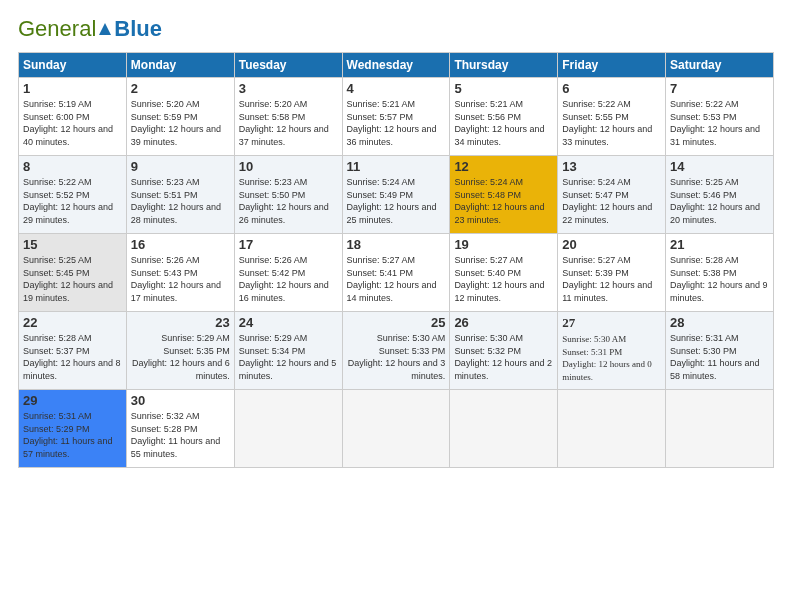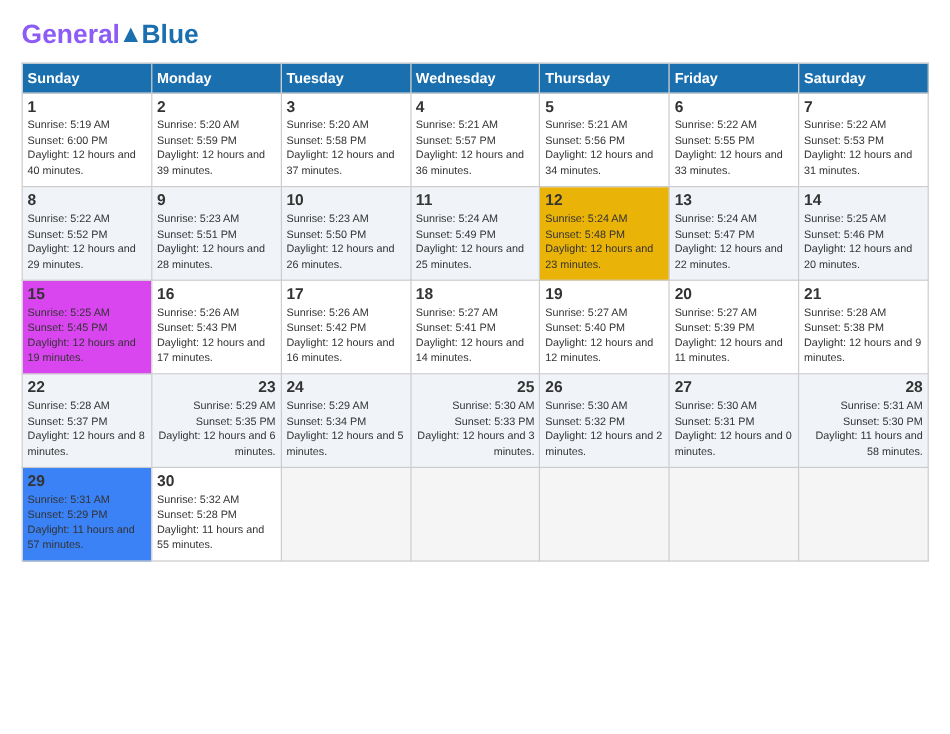--- a/index.html
+++ b/index.html
@@ -27,21 +27,21 @@
       flex-direction: column;
       align-items: flex-start;
     }
     .logo-text {
       font-size: 22px;
       font-weight: bold;
       color: #333;
       display: flex;
       align-items: center;
     }
-    .logo-general { color: #8b5cf6; font-weight: bold; }
+    .logo-general { color: #4d7c0f; font-weight: normal; }
     .logo-blue { color: #1a6faf; font-weight: bold; }
     .title-block {
       text-align: right;
     }
     .month-title {
       font-size: 32px;
       font-weight: bold;
       color: #333;
     }
     .location {
@@ -176,21 +176,21 @@
           <td style="background: rgb(240, 244, 248);">
             <span class="day-num">13</span>
             <div class="day-info">Sunrise: 5:24 AM<br>Sunset: 5:47 PM<br>Daylight: 12 hours and 22 minutes.</div>
           </td>
           <td style="background: rgb(240, 244, 248);">
             <span class="day-num">14</span>
             <div class="day-info">Sunrise: 5:25 AM<br>Sunset: 5:46 PM<br>Daylight: 12 hours and 20 minutes.</div>
           </td>
         </tr>
         <tr>
-          <td style="background: #d946ef;">
+          <td style="background: #e5e5e5;">
             <span class="day-num">15</span>
             <div class="day-info">Sunrise: 5:25 AM<br>Sunset: 5:45 PM<br>Daylight: 12 hours and 19 minutes.</div>
           </td>
           <td style="background: rgb(255, 255, 255);">
             <span class="day-num">16</span>
             <div class="day-info">Sunrise: 5:26 AM<br>Sunset: 5:43 PM<br>Daylight: 12 hours and 17 minutes.</div>
           </td>
           <td style="background: rgb(255, 255, 255);">
             <span class="day-num">17</span>
             <div class="day-info">Sunrise: 5:26 AM<br>Sunset: 5:42 PM<br>Daylight: 12 hours and 16 minutes.</div>
@@ -226,25 +226,25 @@
             <div class="day-info">Sunrise: 5:29 AM<br>Sunset: 5:34 PM<br>Daylight: 12 hours and 5 minutes.</div>
           </td>
           <td style="background: rgb(240, 244, 248); text-align: right;">
             <span class="day-num">25</span>
             <div class="day-info">Sunrise: 5:30 AM<br>Sunset: 5:33 PM<br>Daylight: 12 hours and 3 minutes.</div>
           </td>
           <td style="background: rgb(240, 244, 248);">
             <span class="day-num">26</span>
             <div class="day-info">Sunrise: 5:30 AM<br>Sunset: 5:32 PM<br>Daylight: 12 hours and 2 minutes.</div>
           </td>
-          <td style="background: rgb(240, 244, 248);">
+          <td style="background: rgb(240, 244, 248); font-family: Liberation Serif, serif;">
             <span class="day-num">27</span>
             <div class="day-info">Sunrise: 5:30 AM<br>Sunset: 5:31 PM<br>Daylight: 12 hours and 0 minutes.</div>
           </td>
-          <td style="background: rgb(240, 244, 248); text-align: right;">
+          <td style="background: rgb(240, 244, 248);">
             <span class="day-num">28</span>
             <div class="day-info">Sunrise: 5:31 AM<br>Sunset: 5:30 PM<br>Daylight: 11 hours and 58 minutes.</div>
           </td>
         </tr>
         <tr>
           <td style="background: #3b82f6;">
             <span class="day-num">29</span>
             <div class="day-info">Sunrise: 5:31 AM<br>Sunset: 5:29 PM<br>Daylight: 11 hours and 57 minutes.</div>
           </td>
           <td style="background: rgb(255, 255, 255);">

